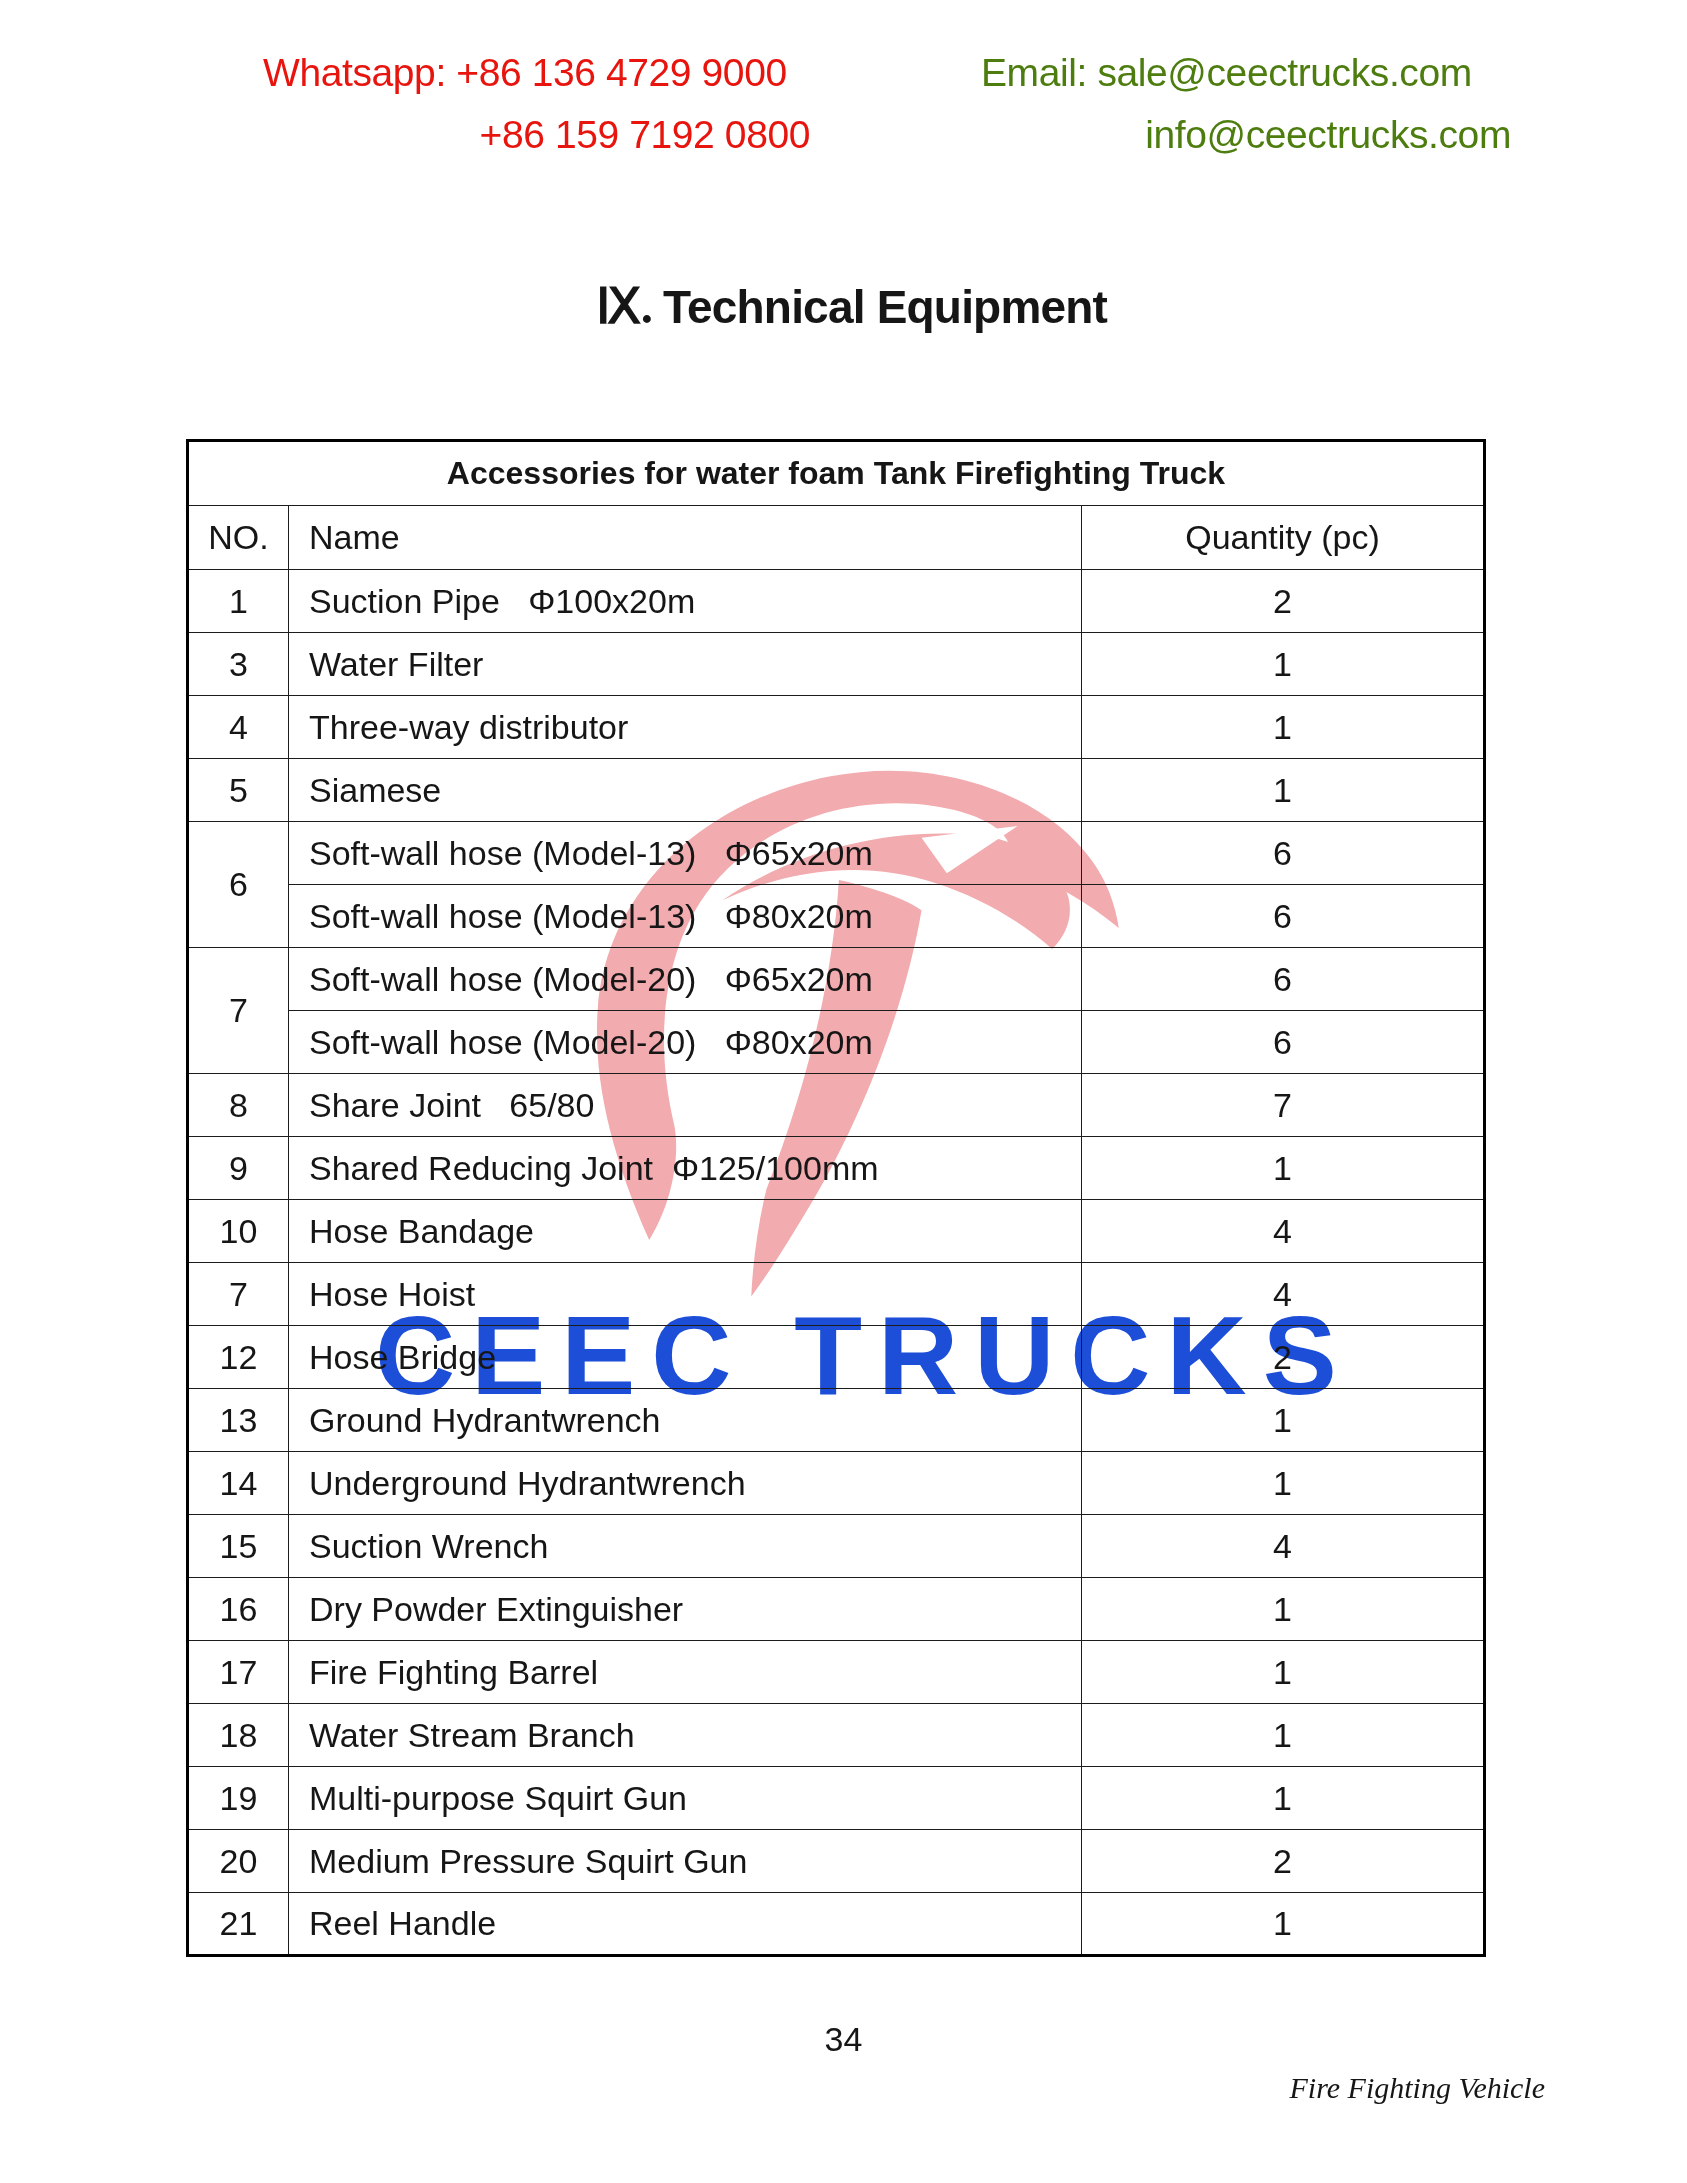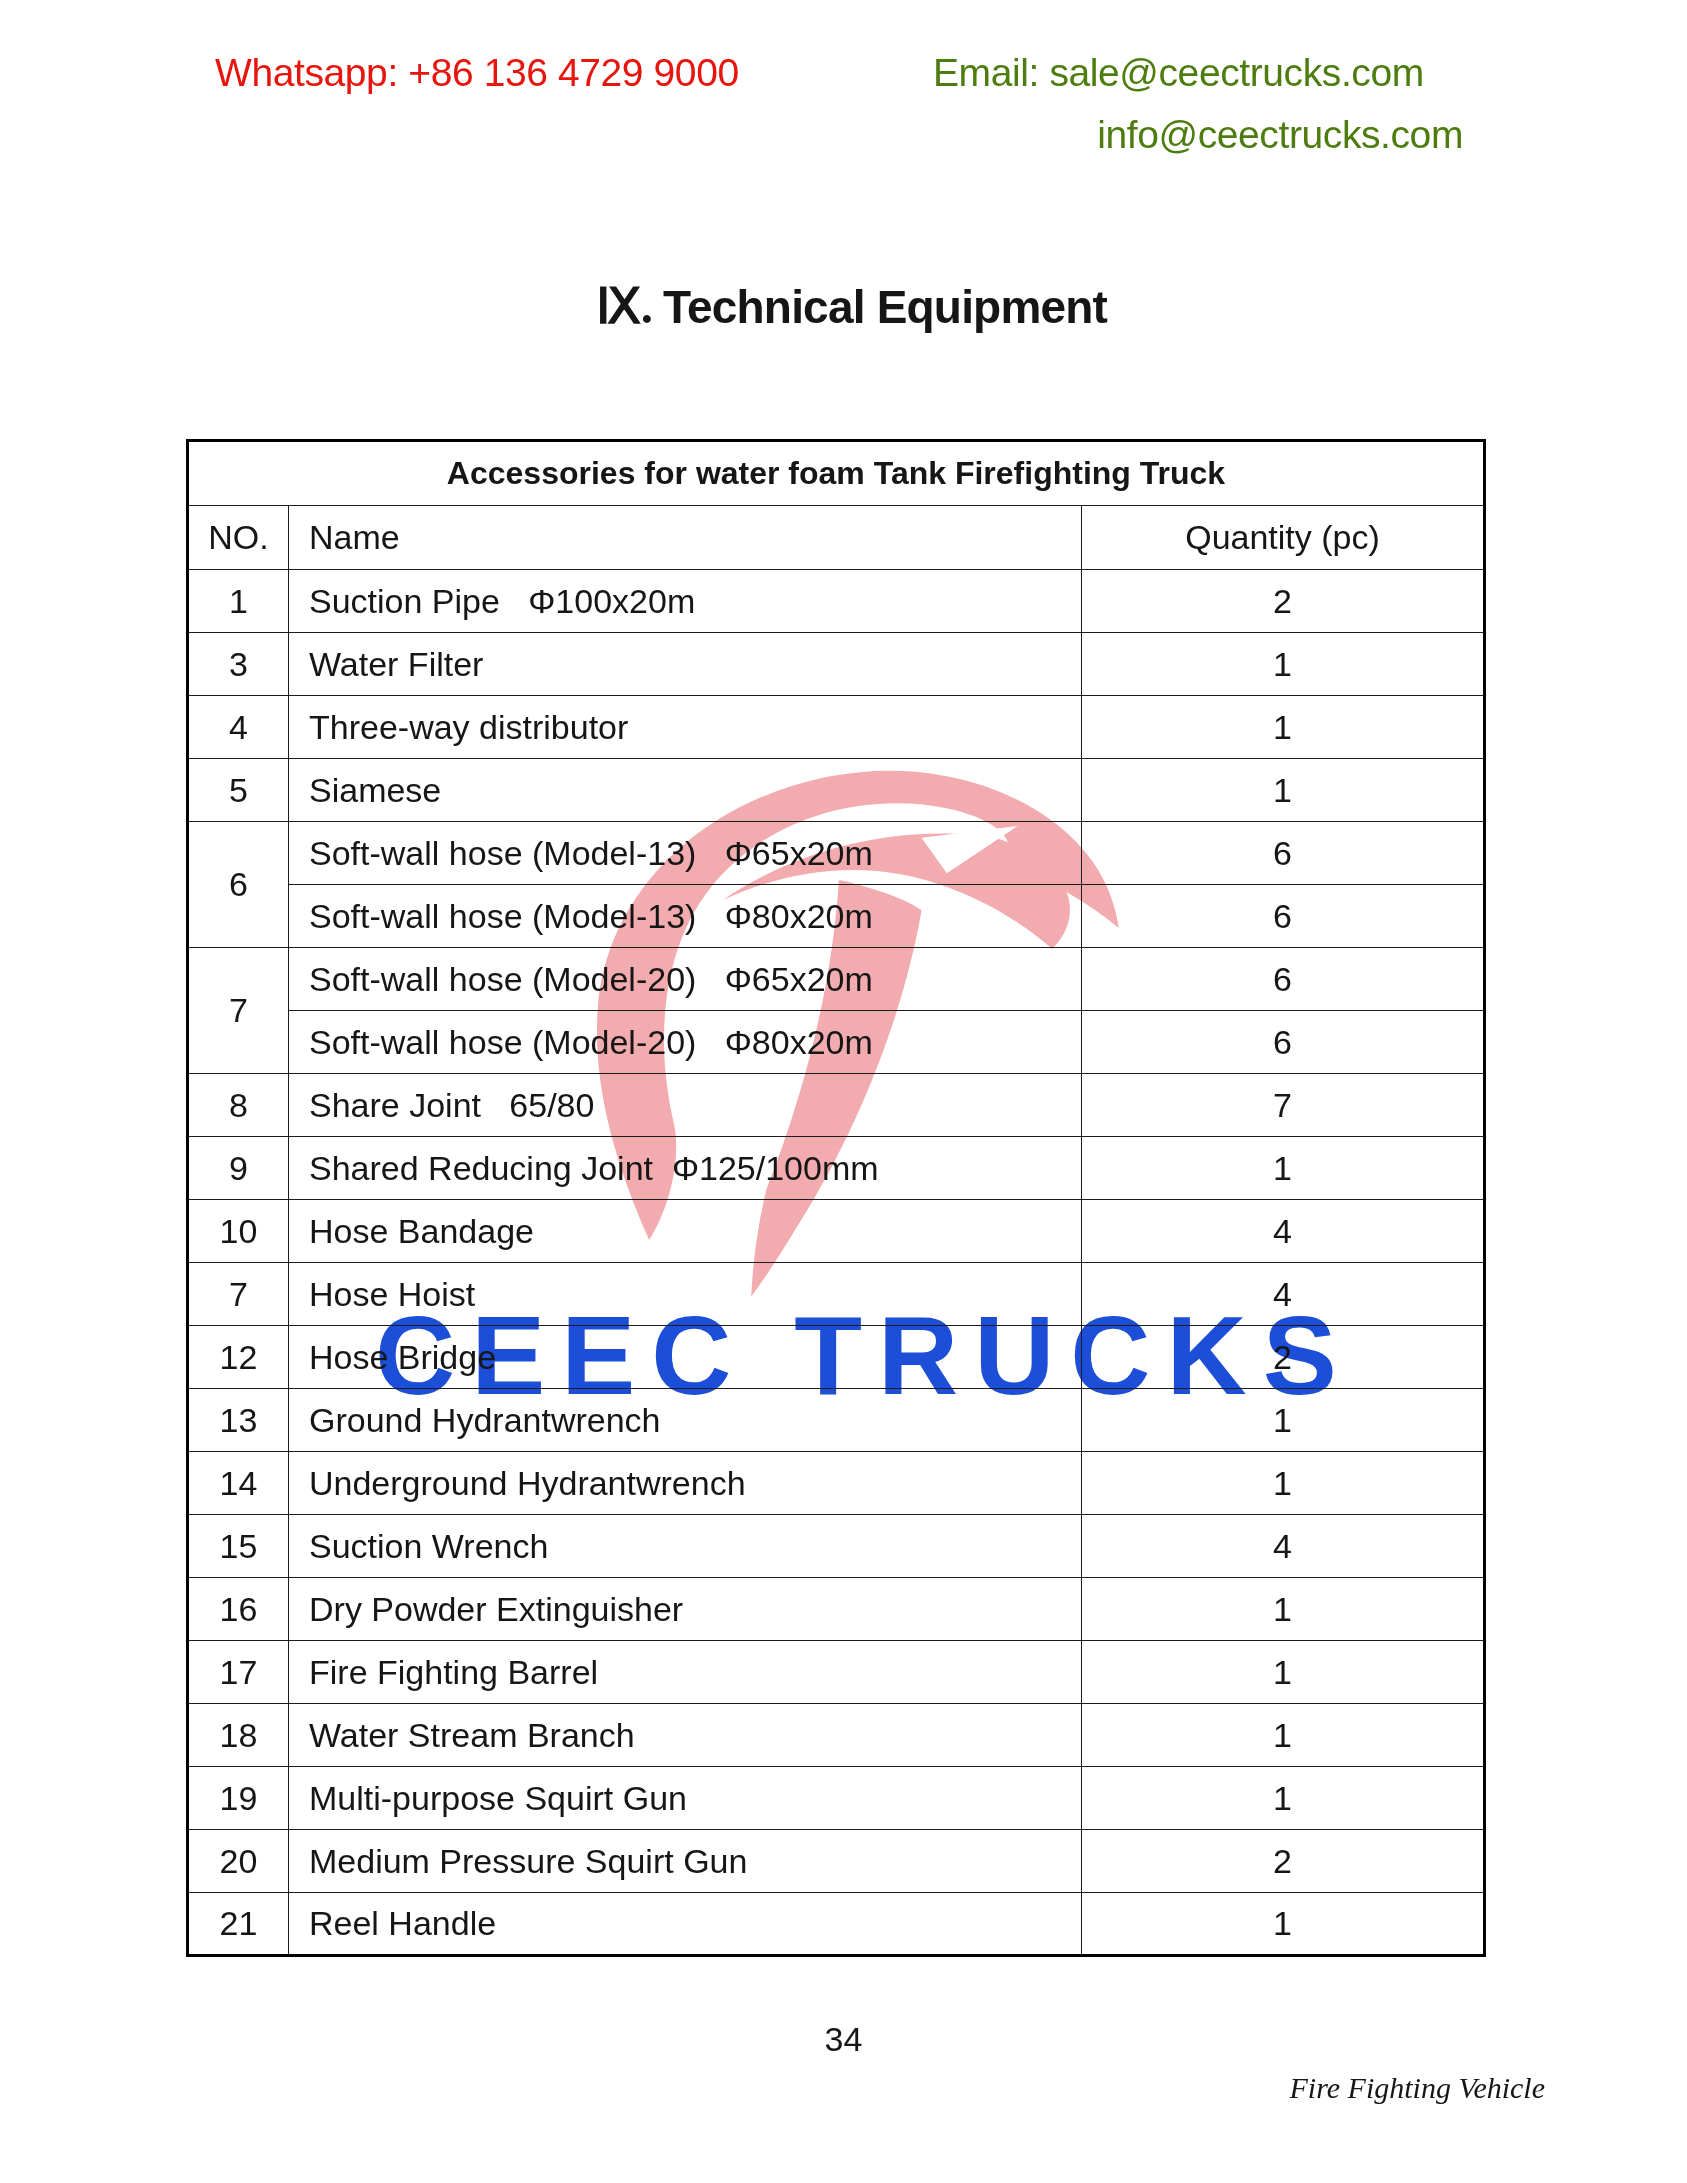--- a/index.html
+++ b/index.html
@@ -10,20 +10,21 @@
     overflow:hidden;
     font-family:"Liberation Sans", sans-serif;
     color:#161616;
   }
   
   .contact{
     position:absolute;top:42px;
     font-size:39px;line-height:62px;
     letter-spacing:-0.4px;
     white-space:nowrap;
+    margin-left:48px;
   }
   .contact-left{left:215px;width:547px;}
   .contact-right{left:933px;width:530px;}
   .contact .line2{text-align:right;}
   
   .doc-title{
     position:absolute;top:278px;left:8px;width:100%;
     text-align:center;font-weight:bold;
     white-space:nowrap;
   }
@@ -81,20 +82,21 @@
     white-space:nowrap;
   }
 </style>
 </head>
 <body>
 
 <div class="page">
 
   <div class="contact contact-left" style="color: rgb(232, 21, 15);">
     <div class="line1">Whatsapp: +86 136 4729 9000</div>
+    <div class="line2">+86 159 7192 0800</div>
   </div>
   <div class="contact contact-right" style="color: #4d7c0f;">
     <div class="line1">Email: sale@ceectrucks.com</div>
     <div class="line2">info@ceectrucks.com</div>
   </div>
 
   <div class="doc-title">
     <span class="numeral">Ⅸ.</span><span class="titletext">Technical Equipment</span>
   </div>
 

